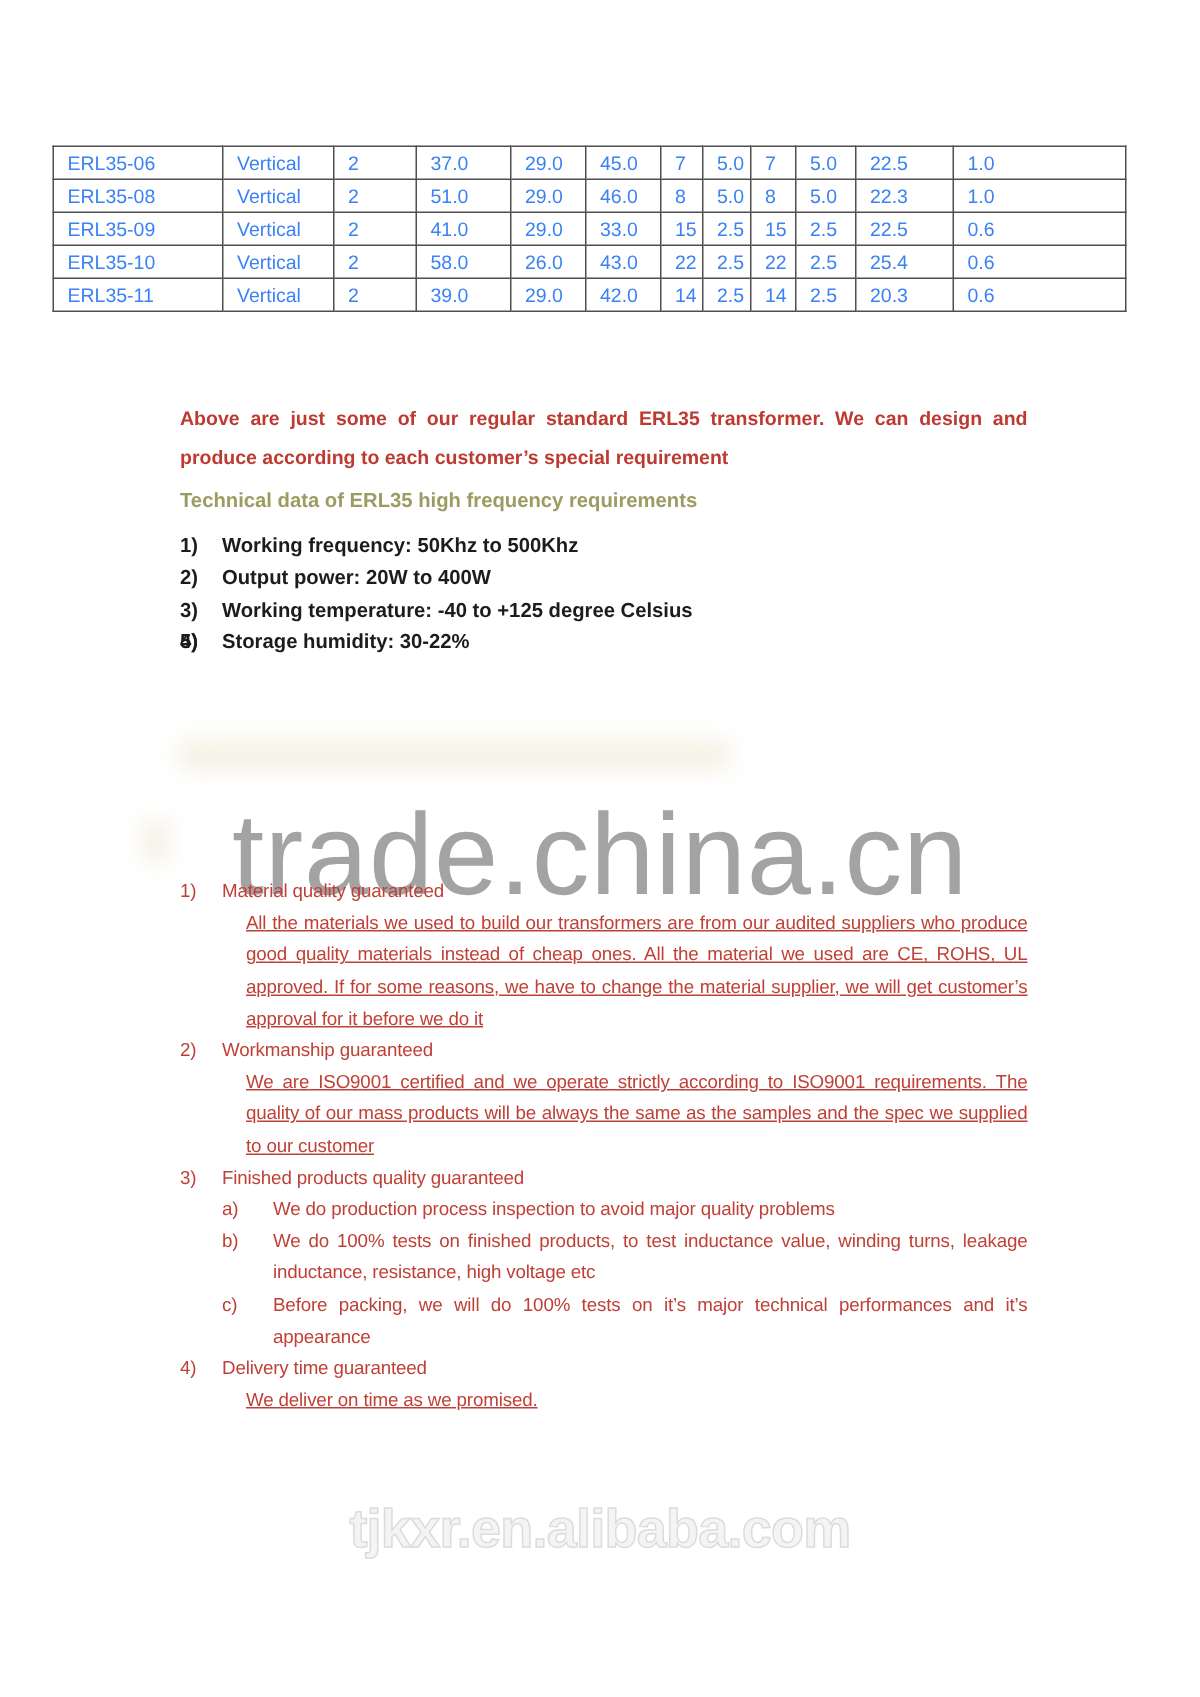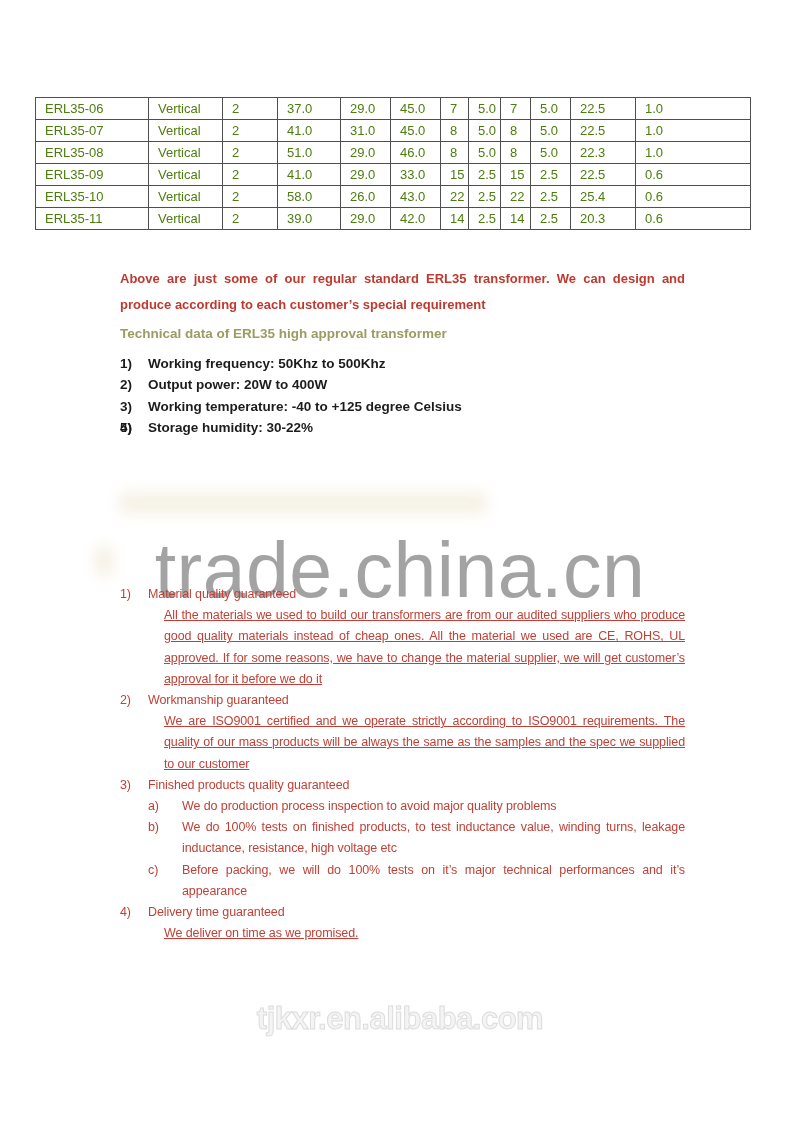--- a/index.html
+++ b/index.html
@@ -12,21 +12,21 @@
   }
   .page { position: absolute; inset: 0; background: #ffffff; }
 
   
   .spec-table {
     position: absolute; left: 35px; top: 97px;
     border-collapse: collapse;
     table-layout: fixed;
     width: 715px;
     font-size: 13px;
-    color: #4d7c0f;
+    color: #3b82f6;
     padding-left: 25px;
   }
   .spec-table td {
     border: 1px solid #4f4f4f;
     height: 22px;
     padding: 0 2px 0 9px;
     vertical-align: middle;
     box-sizing: border-box;
     overflow: hidden;
     white-space: nowrap;
@@ -91,21 +91,21 @@
   .g-title .num { position: absolute; left: 0; }
   .g-body { margin-left: 44px; text-align: justify; text-decoration: underline; }
   .g-sub { position: relative; padding-left: 62px; }
   .g-sub .sub-num { position: absolute; left: 28px; }
   .g-sub .sub-text { text-align: justify; }
 
   
   .watermark-bottom {
     position: absolute; left: 0; right: 0; top: 1002px;
     text-align: center;
-    font-size: 31px; line-height: 34px;
+    font-size: 36px; line-height: 34px;
     font-weight: bold;
     letter-spacing: -0.5px;
     color: #f4f4f4;
     -webkit-text-stroke: 1px #dcdcdc;
     white-space: nowrap;
   }
 </style>
 </head>
 <body>
 
@@ -135,34 +135,20 @@
           <td>29.0</td>
           <td>45.0</td>
           <td>7</td>
           <td>5.0</td>
           <td>7</td>
           <td>5.0</td>
           <td>22.5</td>
           <td>1.0</td>
         </tr>
         <tr>
-          <td>ERL35-07</td>
-          <td>Vertical</td>
-          <td>2</td>
-          <td>41.0</td>
-          <td>31.0</td>
-          <td>45.0</td>
-          <td>8</td>
-          <td>5.0</td>
-          <td>8</td>
-          <td>5.0</td>
-          <td>22.5</td>
-          <td>1.0</td>
-        </tr>
-        <tr>
           <td>ERL35-08</td>
           <td>Vertical</td>
           <td>2</td>
           <td>51.0</td>
           <td>29.0</td>
           <td>46.0</td>
           <td>8</td>
           <td>5.0</td>
           <td>8</td>
           <td>5.0</td>
@@ -209,21 +195,21 @@
           <td>14</td>
           <td>2.5</td>
           <td>20.3</td>
           <td>0.6</td>
         </tr>
       </tbody>
   </table>
 
   <div class="intro-note">Above are just some of our regular standard ERL35 transformer. We can design and produce according to each customer’s special requirement</div>
 
-  <div class="olive-heading tech-heading">Technical data of ERL35 high approval transformer</div>
+  <div class="olive-heading tech-heading">Technical data of ERL35 high frequency requirements</div>
 
   <div class="tech-list">
       <div class="tech-item"><span class="num">1)</span><span>Working frequency: 50Khz to 500Khz</span></div>
       <div class="tech-item"><span class="num">2)</span><span>Output power: 20W to 400W</span></div>
       <div class="tech-item"><span class="num">3)</span><span>Working temperature: -40 to +125 degree Celsius</span></div>
       <div class="tech-item"><span class="num">4)</span></div>
       <div class="tech-item"><span class="num">5)</span><span>Storage humidity: 30-22%</span></div>
     </div>
 
 

